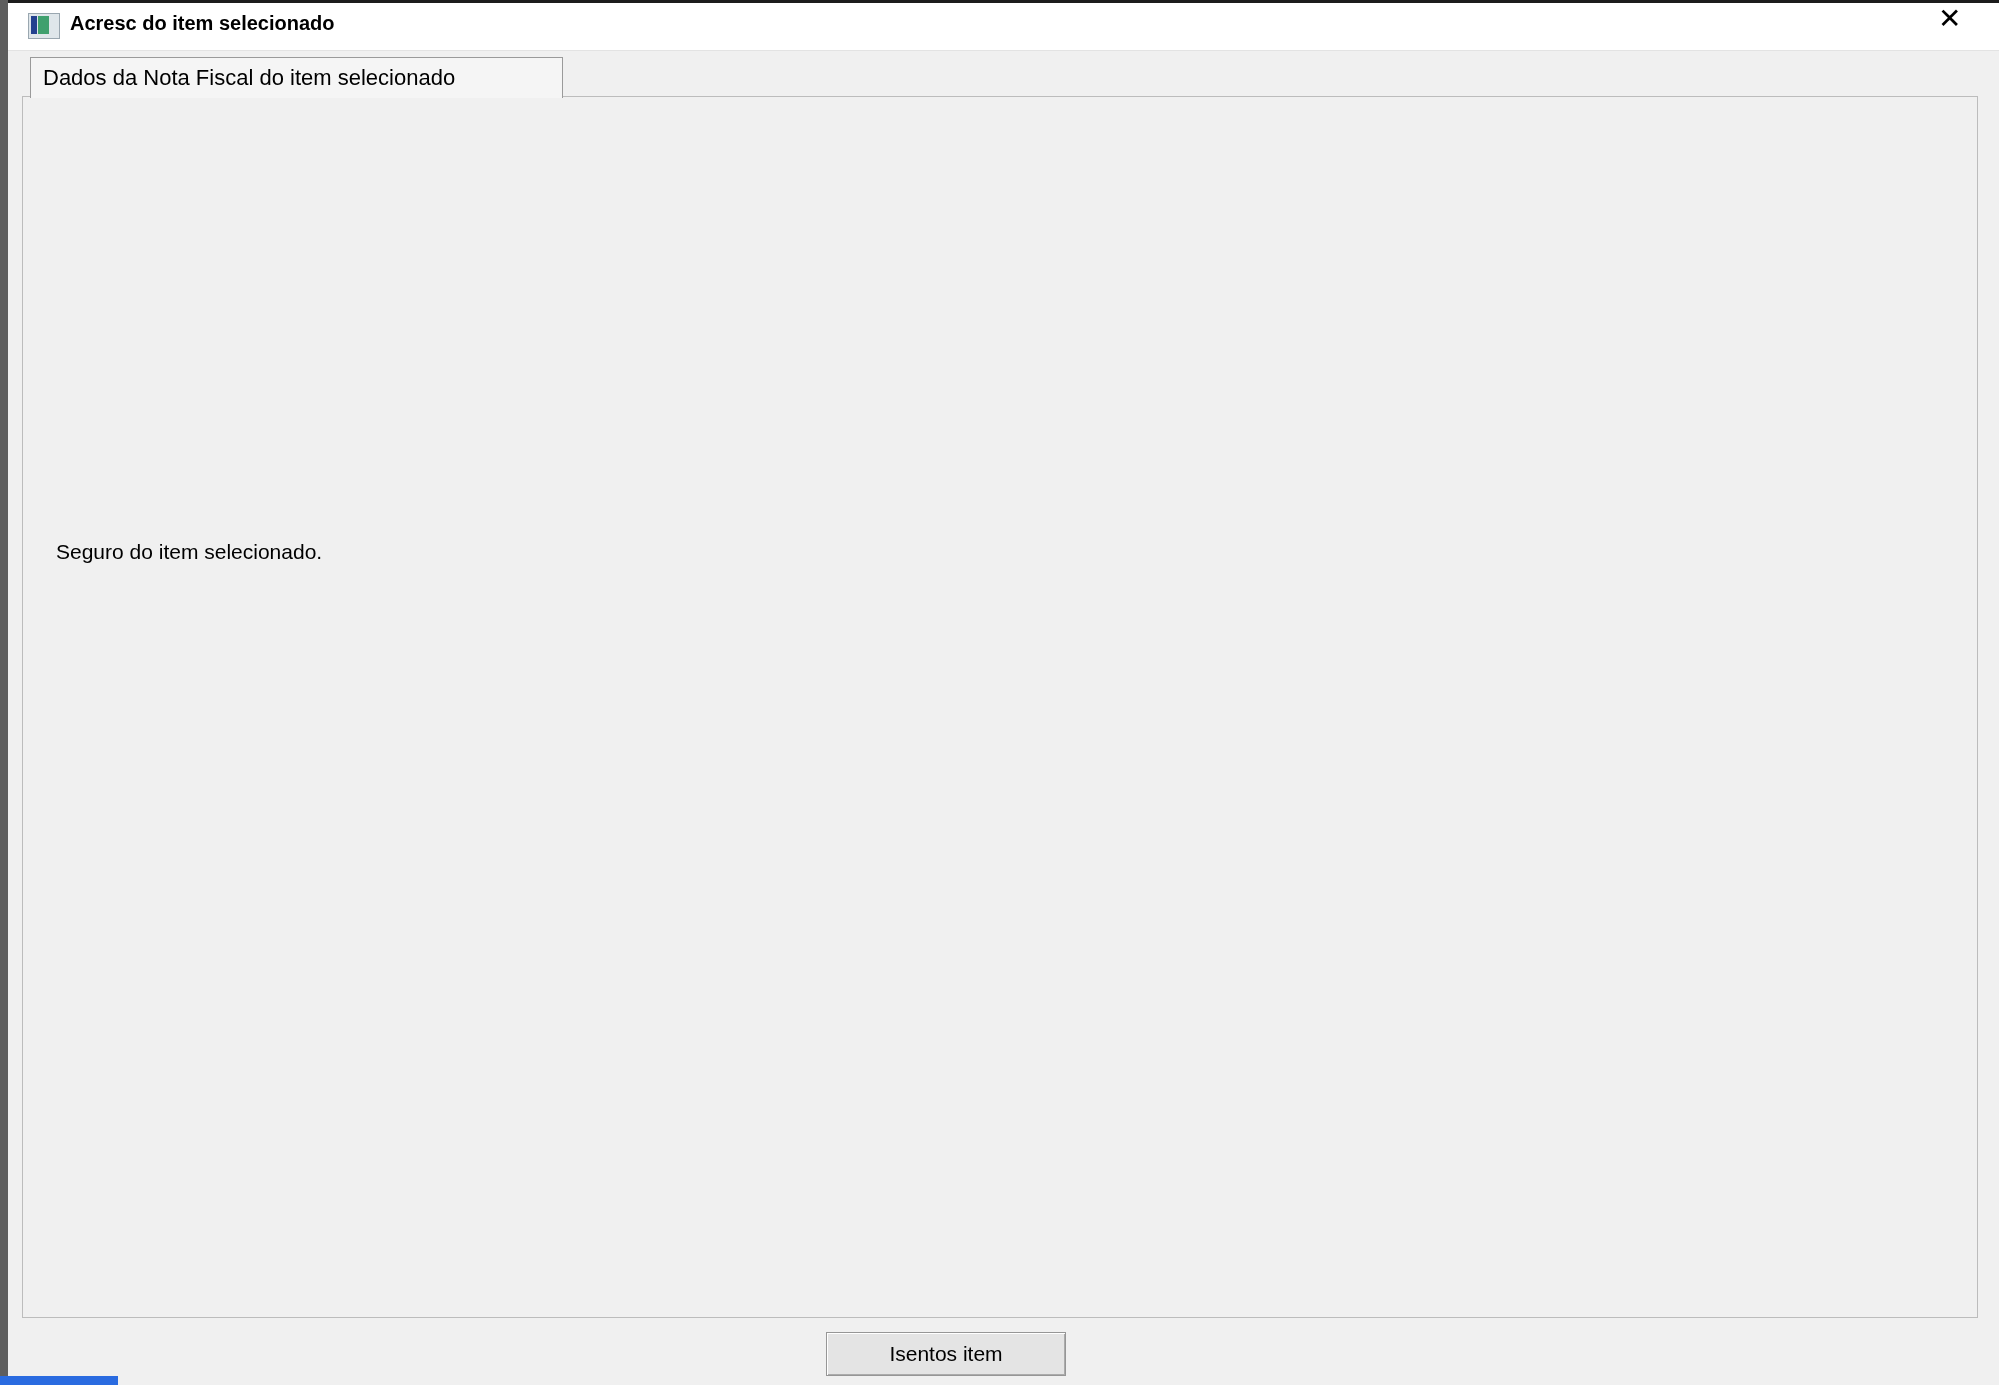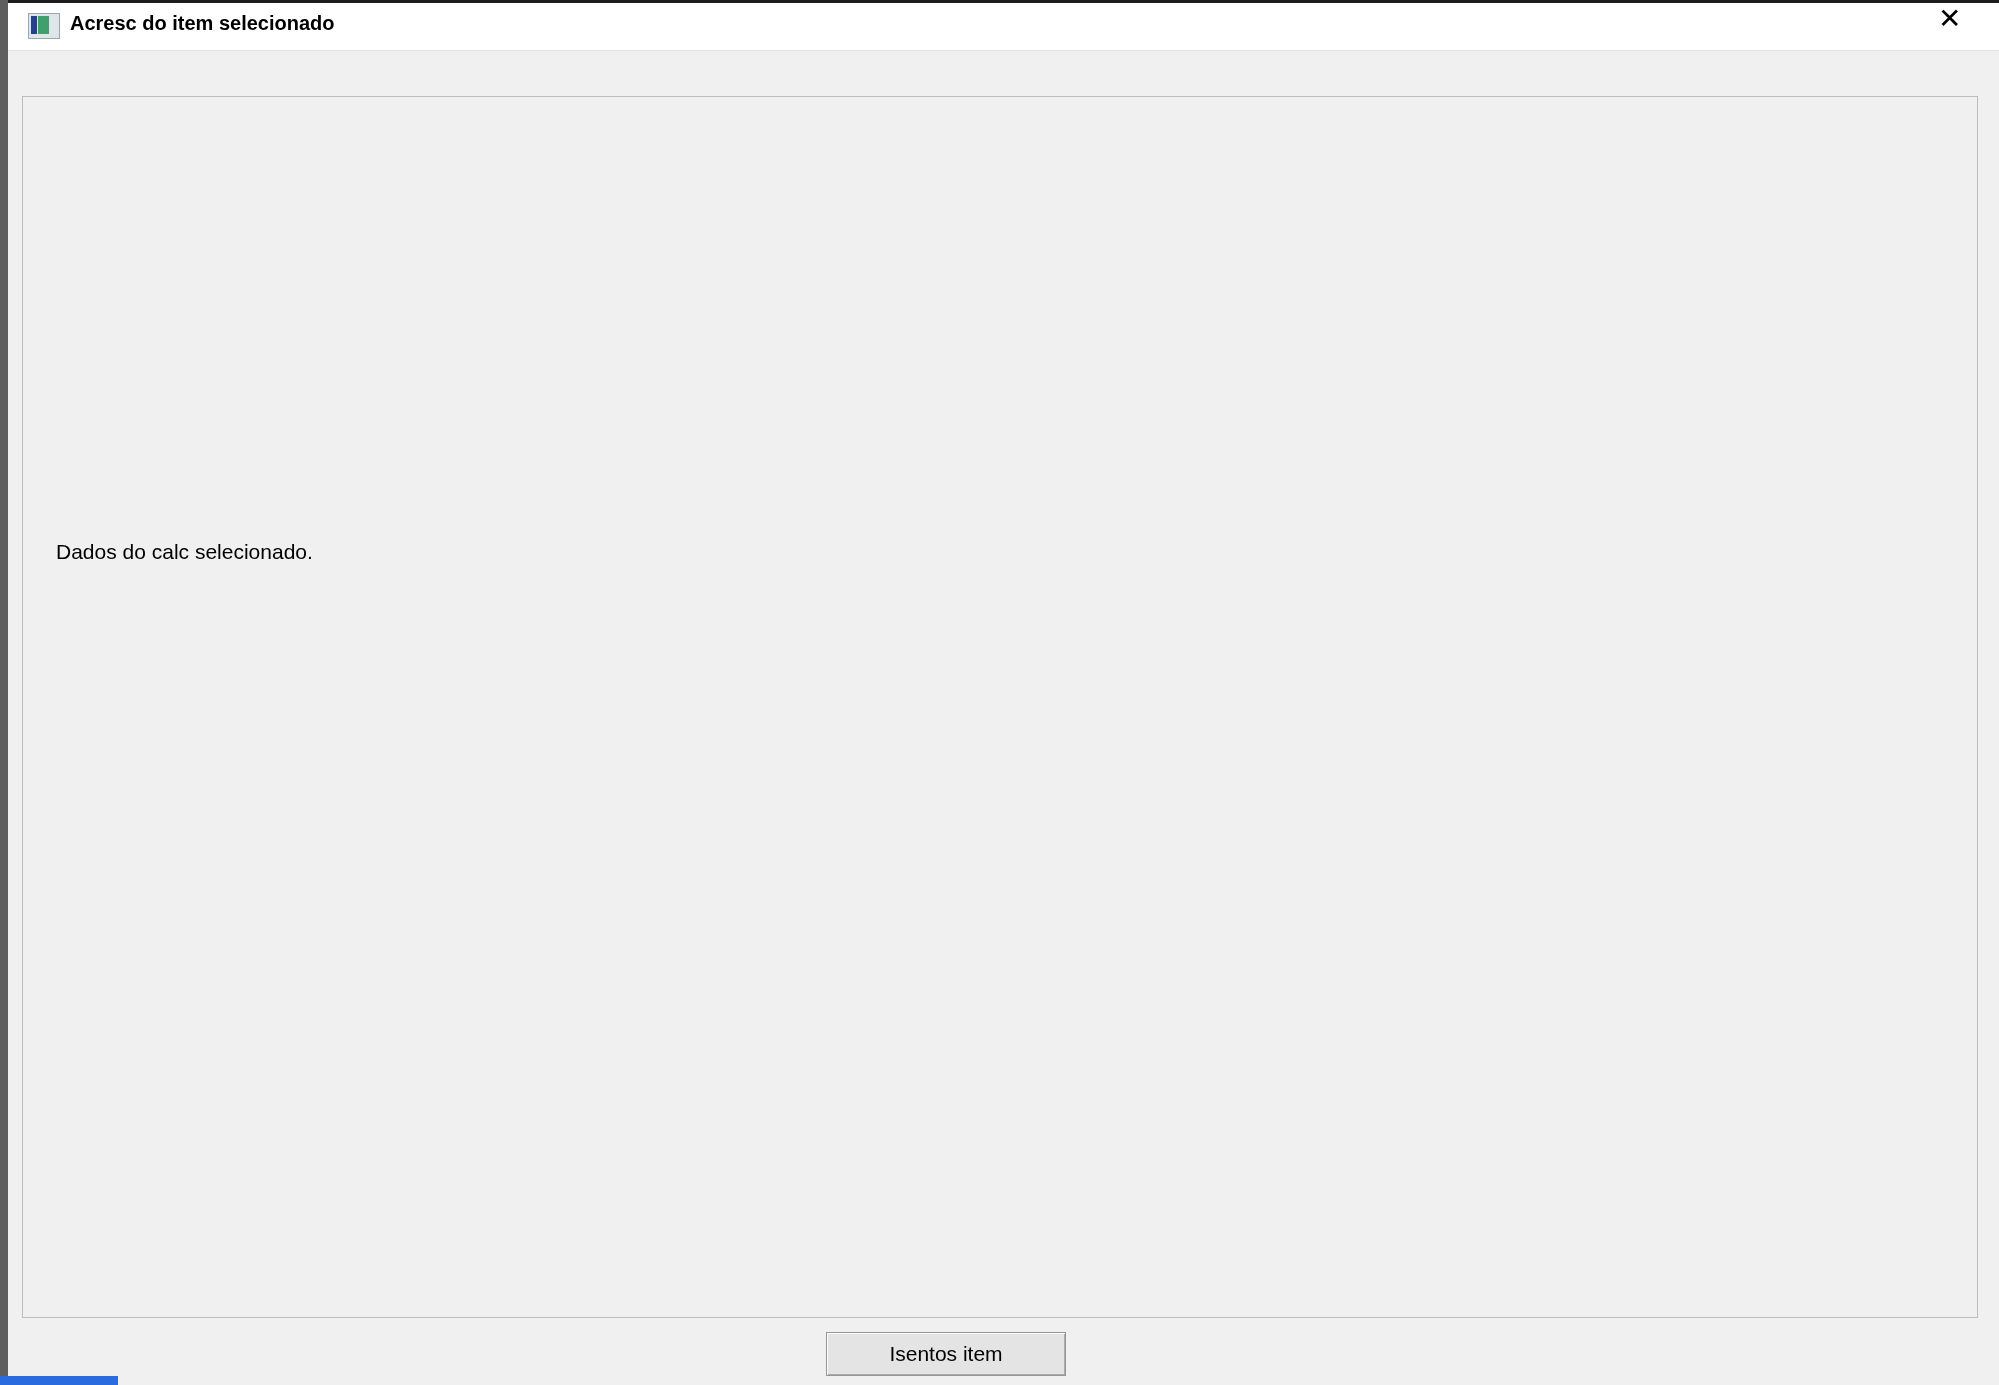--- a/index.html
+++ b/index.html
@@ -50,20 +50,23 @@
     <div style="position:absolute;left:2px;top:2px;width:6px;height:18px;background:#23418f;"></div>
     <div style="position:absolute;left:9px;top:2px;width:11px;height:18px;background:#3fa06e;"></div>
   </div>
   <div class="title">Acresc do item selecionado</div>
   <div class="l" style="left:1938px;top:8px;font-size:28px;">✕</div>
 
   <div class="abs" style="left:0;top:0;width:1999px;height:3px;background:#1c1c1c;"></div>
   <div class="abs" style="left:0;top:0;width:8px;height:1385px;background:#5e5e5e;"></div>
   <div class="abs" style="left:0;top:1376px;width:118px;height:9px;background:#2a6be0;"></div>
 
+  <div class="tab">
+      <span>Dados da Nota Fiscal do item selecionado</span>
+    </div>
   <div class="tabpage"></div>
 
   <div class="gb" style="left:38px;top:112px;width:1922px;height:422px;"></div>
 
   <div class="l r" style="left:160px;top:139px;width:155px;">Modelo:</div>
   <div class="f lt" style="left:320px;top:130px;width:82px;height:40px;">55</div>
   <div class="l r" style="left:470px;top:139px;width:138px;">Especie:</div>
   <div class="f lt" style="left:612px;top:130px;width:82px;height:40px;">NF</div>
   <div class="l r" style="left:735px;top:139px;width:155px;">Remetente:</div>
   <div class="f lt" style="left:895px;top:130px;width:96px;height:40px;"></div>
@@ -119,21 +122,21 @@
   <div class="f" style="left:1342px;top:396px;width:107px;height:40px;">0.00</div>
   <div class="f" style="left:1458px;top:396px;width:190px;height:40px;">0.00</div>
   <div class="f" style="left:1734px;top:396px;width:96px;height:40px;"></div>
 
   <div class="l c" style="left:351px;top:450px;width:182px;">Desconto:( - )</div>
   <div class="f re" style="left:351px;top:472px;width:182px;height:42px;">0.00</div>
   <div class="f cy" style="left:1423px;top:472px;width:234px;height:42px;">Total dos produtos :</div>
   <div class="f cy" style="left:1667px;top:472px;width:190px;height:42px;">1,091.99</div>
 
   <div class="gb" style="left:38px;top:552px;width:1924px;height:760px;"></div>
-  <div class="sectionlbl" style="left:48px;top:540px;">Dados do calc selecionado.</div>
+  <div class="sectionlbl" style="left:48px;top:540px;">Seguro do item selecionado.</div>
 
   <div class="l r" style="left:60px;top:587px;width:108px;">Produto :</div>
   <div class="f lt" style="left:168px;top:578px;width:180px;height:40px;">12277</div>
   <div class="f lt" style="left:368px;top:578px;width:72px;height:40px;background:#c3c3c3;color:#e01212;">UN</div>
   <div class="f w lt rt" style="left:460px;top:578px;width:1112px;height:40px;">MATERIAL USO E CONS ST</div>
   <div class="l" style="left:1592px;top:585px;width:92px;">Locação:</div>
   <div class="f lt" style="left:1675px;top:576px;width:150px;height:42px;"></div>
 
   <div class="l" style="left:45px;top:688px;width:140px;font-size:21px;">Grades =-&gt;</div>
   <div class="f w" style="left:185px;top:624px;width:1112px;height:198px;">

